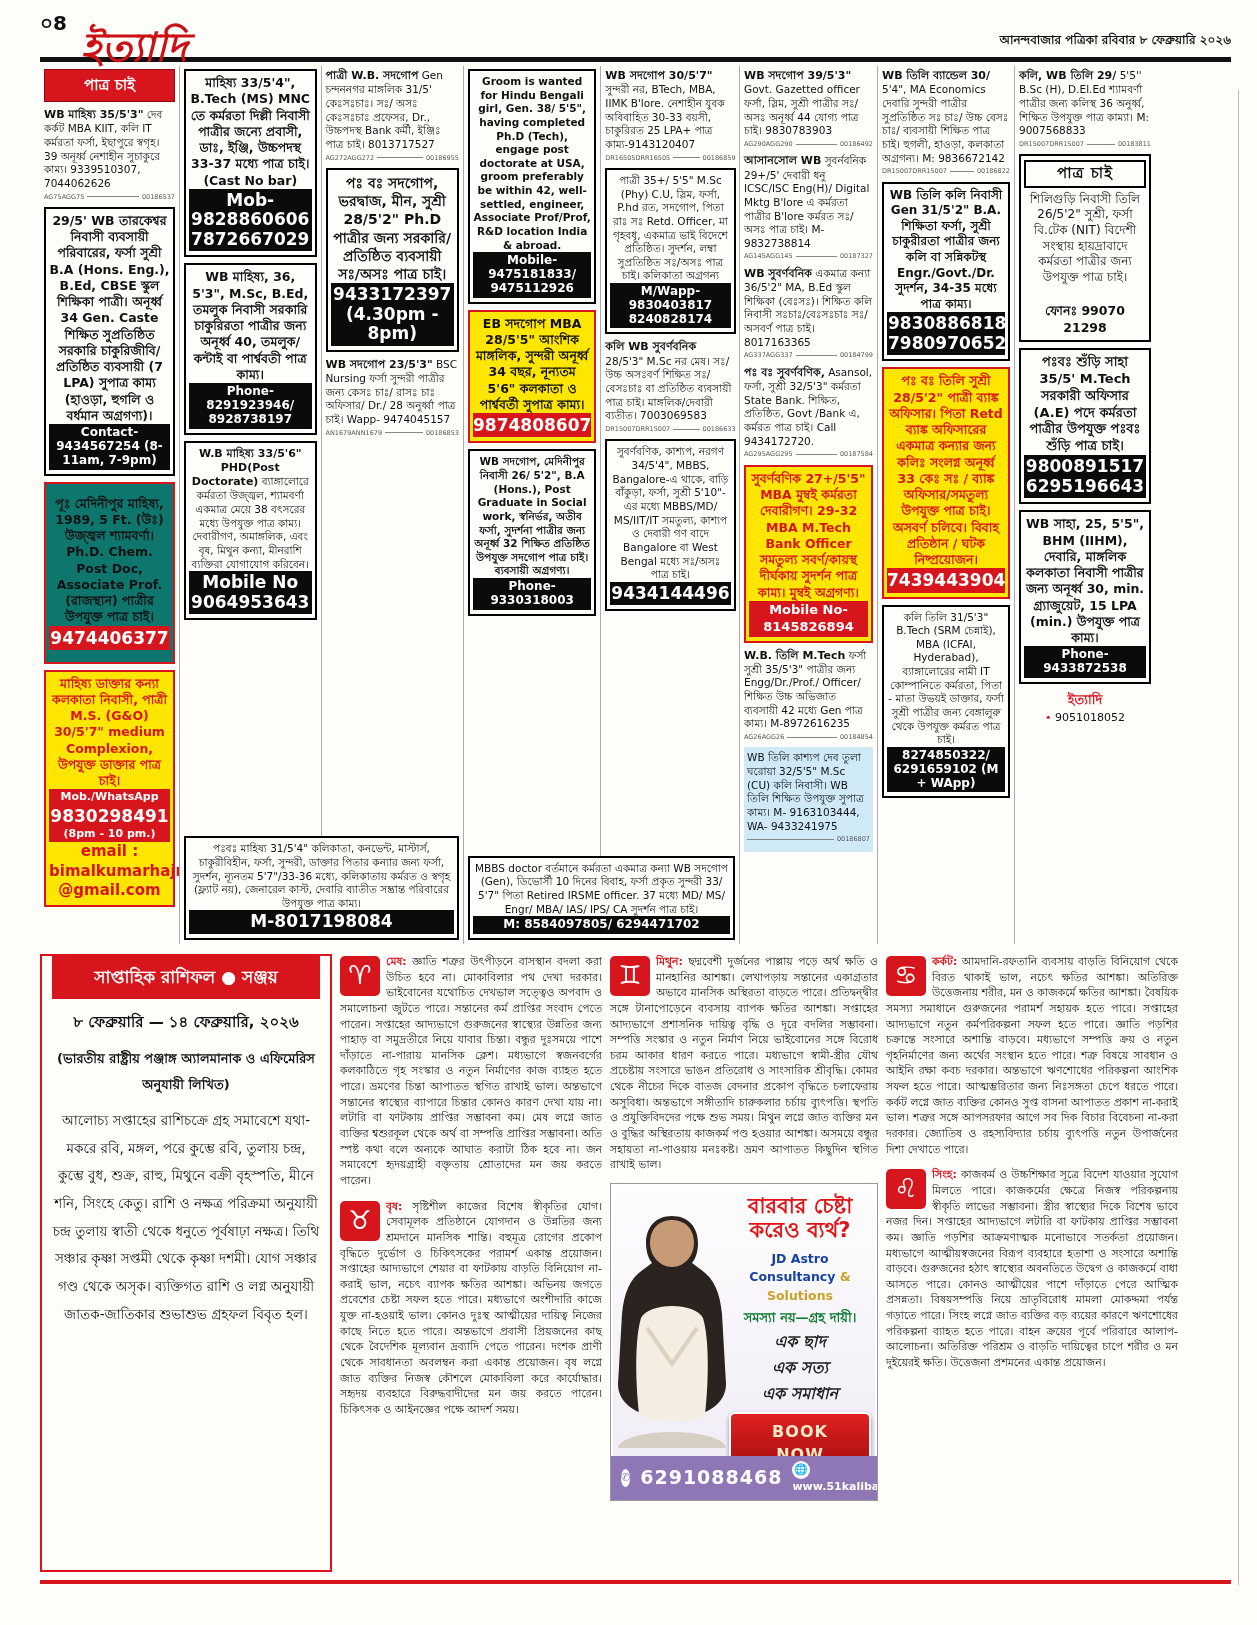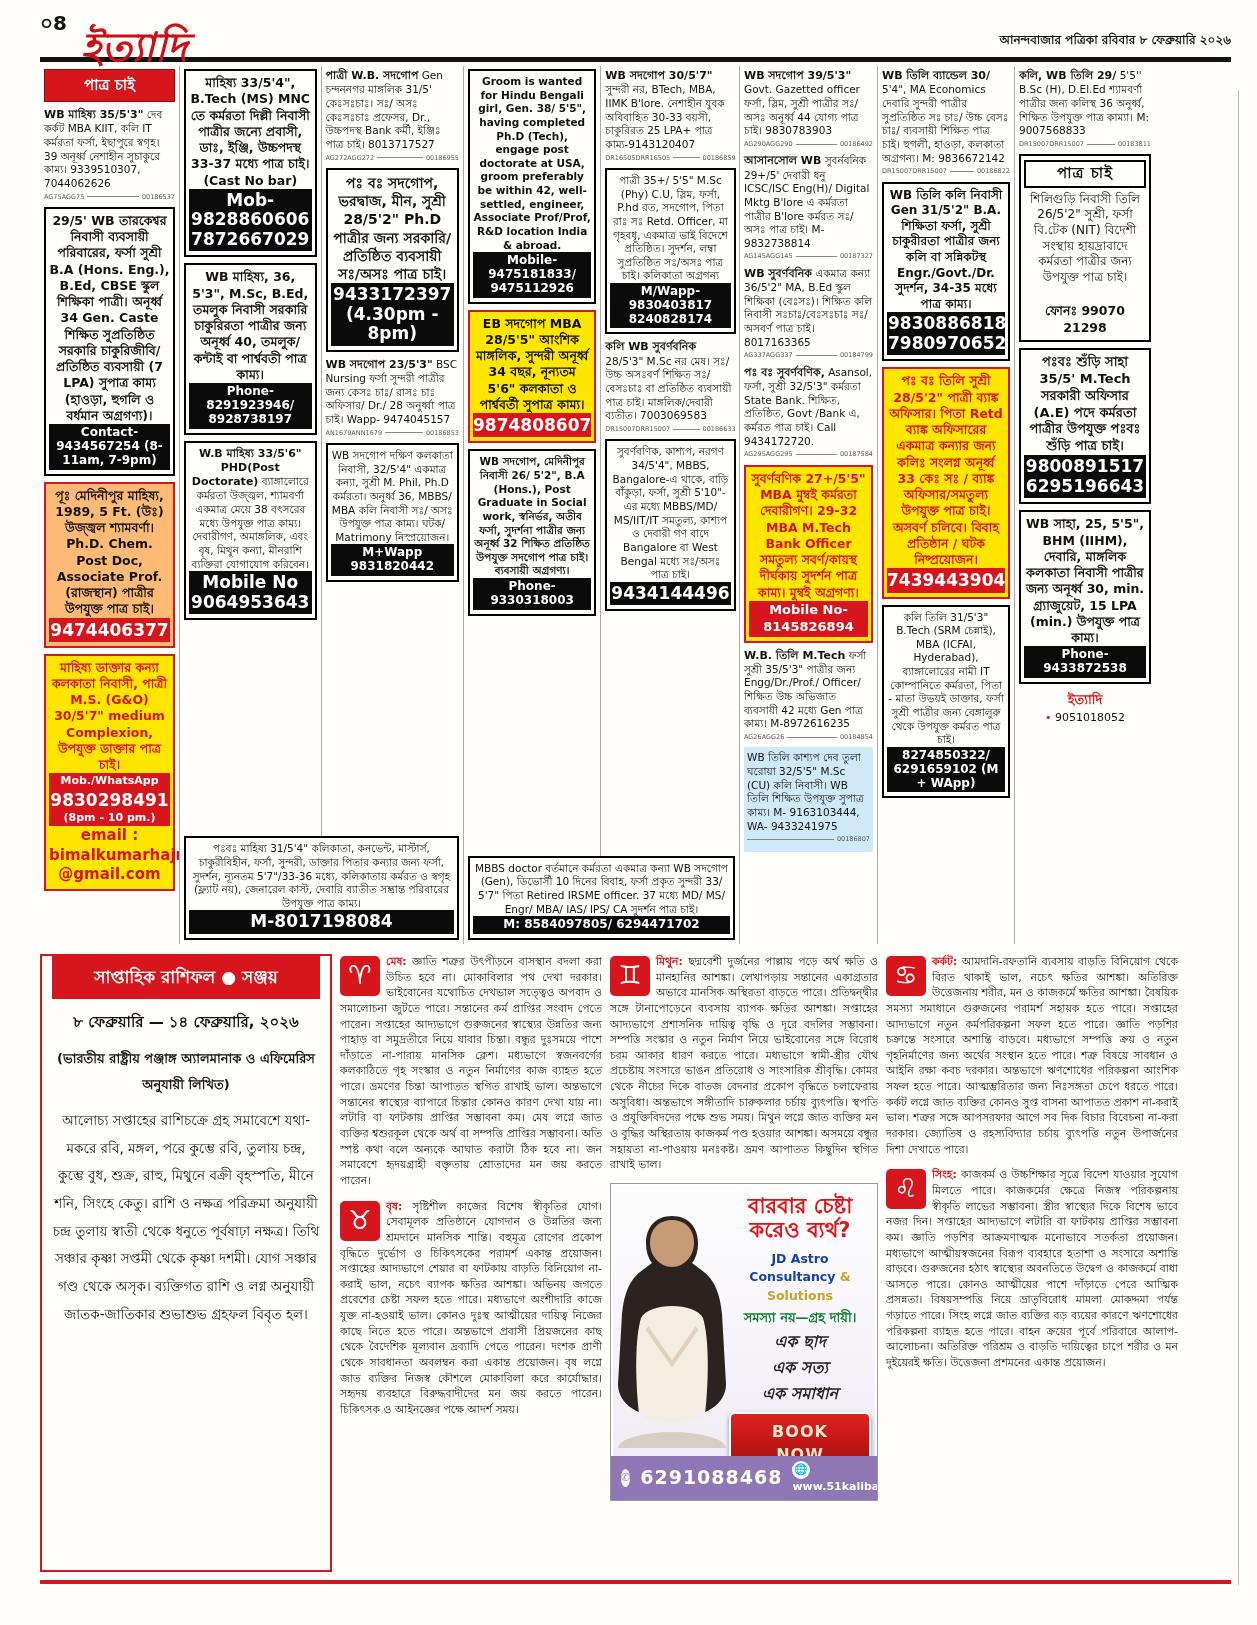--- a/index.html
+++ b/index.html
@@ -24,21 +24,21 @@
   .ad { font-size:10.5px; line-height:1.3; margin-bottom:6px; }
   .ad b.t { font-size:11px; }
   .box { border:2px solid #000; padding:4px 3px; }
   .center { text-align:center; }
   .bigbn { font-size:12.5px; font-weight:bold; }
   .phone-black { background:#0b0b0b; color:#fff; font-weight:bold; text-align:center; font-size:12px; line-height:1.15; padding:2px 1px; }
   .phone-black.xl { font-size:17px; }
   .band-red { background:#d6151c; color:#fff; font-weight:bold; text-align:center; font-size:17px; padding:1px 0; }
   .band-red .small { font-size:11px; display:block;}
   .yellow { background:#ffe600; border:2.5px solid #d6151c; padding:4px 3px; }
-  .pale { background:#fdba74; border:2.5px solid #d6151c; padding:4px 3px; }
+  .pale { background:#0f766e; border:2.5px solid #d6151c; padding:12px 3px; }
   .redtx { color:#d6151c; font-weight:bold; }
   .bluead { background:#cfe9f7; padding:4px 3px; }
   .code { display:flex; align-items:center; gap:3px; font-size:6.5px; color:#555; margin:2px 0 4px; }
   .code .ln { flex:1; border-top:1px solid #888; }
   .sechead { background:#d6151c; color:#fff; font-weight:bold; text-align:center; font-size:15px; padding:3px 0; border:1px solid #8d0a0e; margin-bottom:6px;}
   .sechead2 { border:2px solid #000; font-weight:bold; text-align:center; font-size:15px; padding:2px 0; margin-bottom:4px; letter-spacing:1px;}
   .etc-foot { text-align:center; font-size:11px; margin-top:4px;}
   .etc-foot .brand { color:#d6151c; font-weight:bold; font-size:13px; display:block;}
   .etc-foot .dot { color:#d6151c; }
 
@@ -144,24 +144,20 @@
           </div>
           <div class="ad">
             <b class="t">WB সদগোপ 23/5'3"</b>
             <span>BSC Nursing ফর্সা সুন্দরী পাত্রীর জন্য কেসঃ চাঃ/ রাসঃ চাঃ অফিসার/ Dr./ 28 অনুর্ধ্বা পাত্র চাই। Wapp- 9474045157</span>
             <div class="code">
                 <span>AN1679ANN1679</span>
                 <span class="ln"></span>
                 <span>00186853</span>
               </div>
           </div>
-          <div class="ad box center">
-            <span>WB সদগোপ দক্ষিণ কলকাতা নিবাসী, 32/5'4" একমাত্র কন্যা, সুশ্রী M. Phil, Ph.D কর্মরতা। অনুর্ধ্ব 36, MBBS/ MBA কলি নিবাসী সঃ/ অসঃ উপযুক্ত পাত্র কাম্য। ঘটক/ Matrimony নিস্প্রয়োজন।</span>
-            <div class="phone-black">M+Wapp 9831820442</div>
-          </div>
         </div>
       </div>
       <div class="ad box center" style="margin:0 4px 4px">
         <span>পঃবঃ মাহিষ্য 31/5'4" কলিকাতা, কনভেন্ট, মাস্টার্স, চাকুরীবিহীন, ফর্সা, সুন্দরী, ডাক্তার পিতার কন্যার জন্য ফর্সা, সুদর্শন, ন্যূনতম 5'7"/33-36 মধ্যে, কলিকাতায় কর্মরত ও স্বগৃহ (ফ্ল্যাট নয়), জেনারেল কাস্ট, দেবারি ব্যাতীত সম্ভ্রান্ত পরিবারের উপযুক্ত পাত্র কাম্য।</span>
         <div class="phone-black xl">M-8017198084</div>
       </div>
     </div>
 
     <div class="pair">
       <div class="two">

